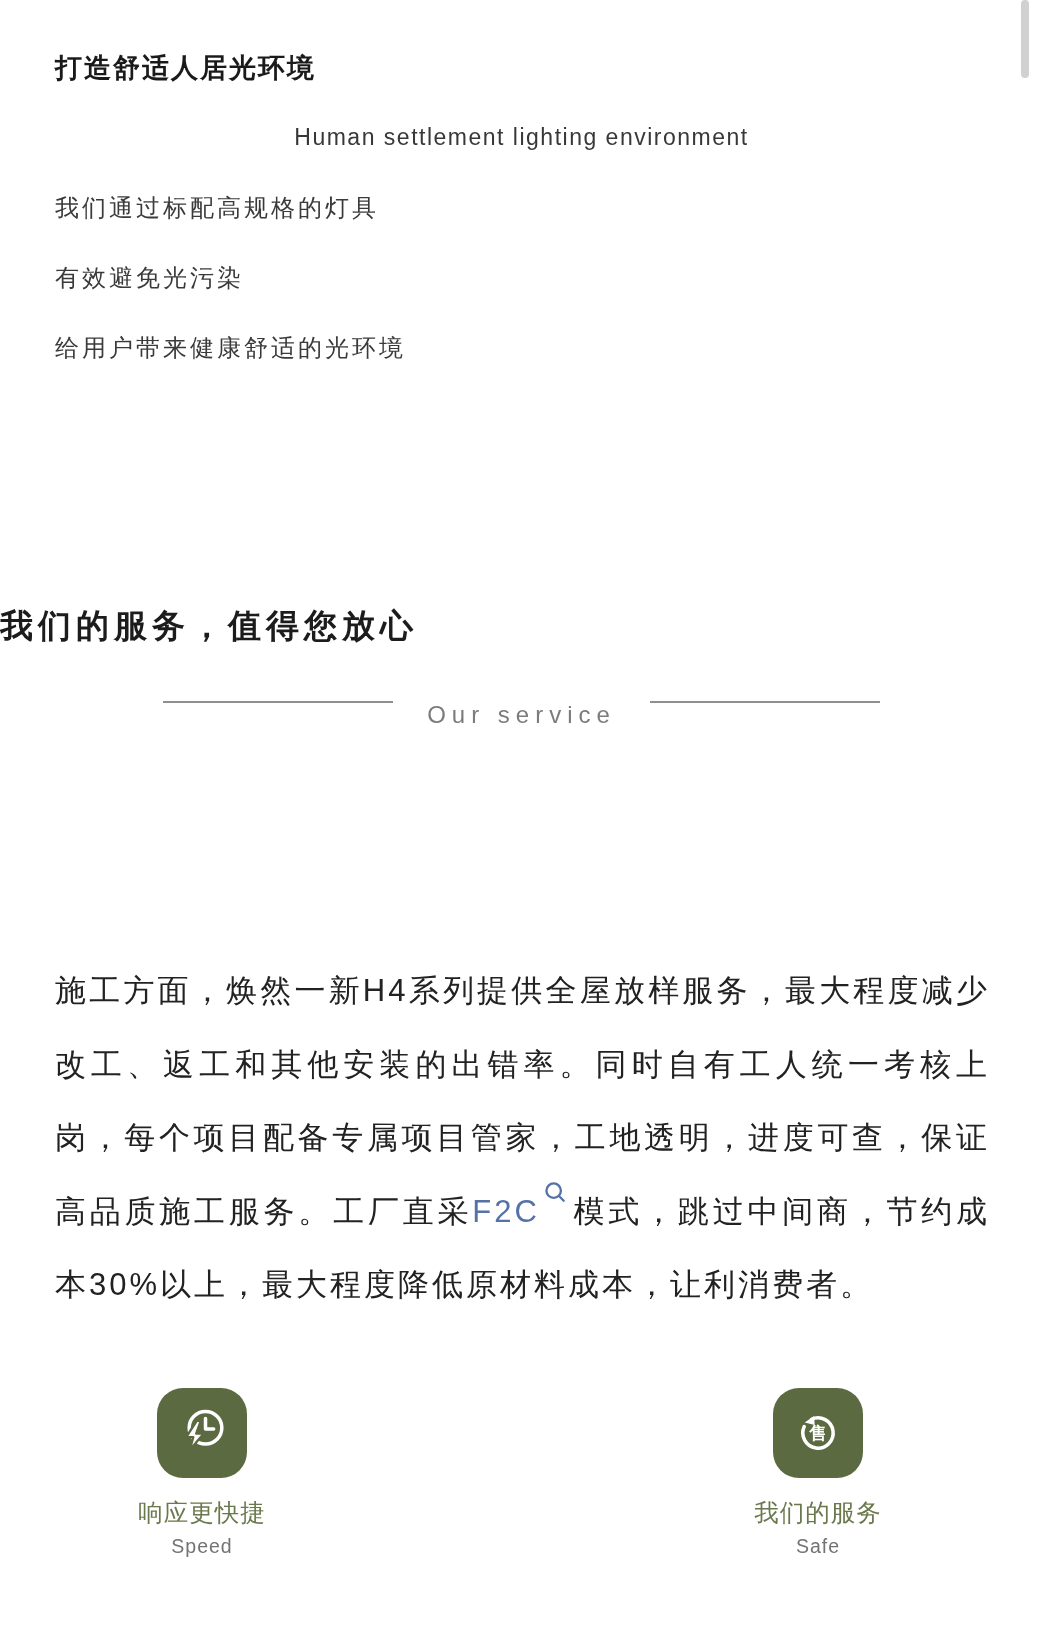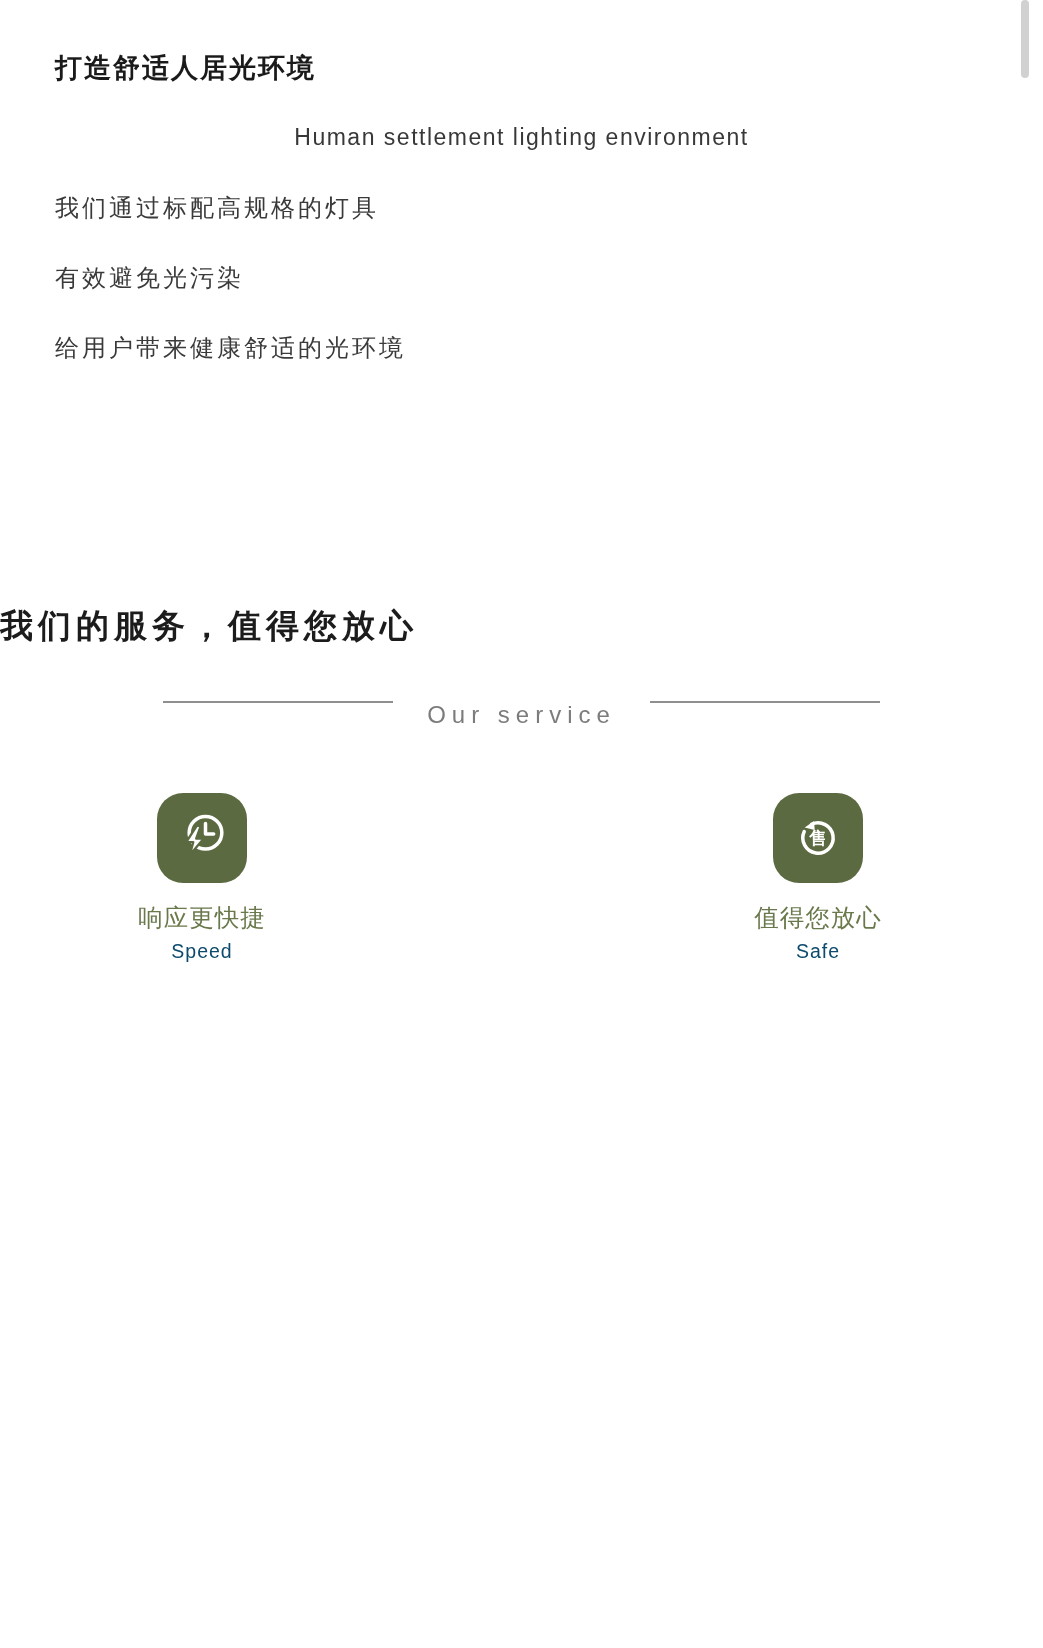--- a/index.html
+++ b/index.html
@@ -30,21 +30,21 @@
                    top:-15px; margin:0 3px 0 2px; vertical-align:baseline; }
   .mag-icon-wrap svg { display:block; }
 
   
   .features { display:flex; justify-content:space-between; margin:66px 85px 0 62px; }
   .feature { width:280px; display:flex; flex-direction:column; align-items:center; }
   .tile { width:90px; height:90px; border-radius:26px; background:#5c6a41;
           display:flex; align-items:center; justify-content:center; }
   .feature-cn { margin-top:20px; font-size:24.5px; letter-spacing:1px; color:#6a794c;
                 line-height:30px; }
-  .feature-en { margin-top:6px; font-size:19.5px; letter-spacing:1px; color:#0c4a6e;
+  .feature-en { margin-top:6px; font-size:19.5px; letter-spacing:1px; color:#737373;
                 line-height:24px; }
 
   
   .scroll-thumb { position:absolute; left:1021px; top:0; width:8px; height:78px;
                   background:#d1d1d1; border-radius:4px; }
 </style>
 </head>
 <body>
 
 <div class="page">
@@ -58,20 +58,24 @@
   </section>
 
   <h2 class="service-head">我们的服务，值得您放心</h2>
 
   <div class="divider-row">
     <span class="dline"></span>
     <span class="divider-label">Our service</span>
     <span class="dline"></span>
   </div>
 
+  <p class="paragraph"><span>施工方面，焕然一新H4系列提供全屋放样服务，最大程度减少改工、返工和其他安装的出错率。同时自有工人统一考核上岗，每个项目配备专属项目管家，工地透明，进度可查，保证高品质施工服务。工厂直采</span><span class="f2c-link">F2C</span><span class="mag-icon-wrap"><svg width="28" height="28" viewBox="0 0 24 24">
+        <circle cx="10" cy="10" r="6.2" fill="none" stroke="#5472a8" stroke-width="2"></circle>
+        <line x1="14.6" y1="14.6" x2="18.6" y2="18.6" stroke="#5472a8" stroke-width="2" stroke-linecap="round"></line>
+      </svg></span><span>模式，跳过中间商，节约成本30%以上，最大程度降低原材料成本，让利消费者。</span></p>
 
   <div class="features">
 
     <div class="feature">
       <div class="tile">
         <svg width="56" height="56" viewBox="0 0 48 48">
           <circle cx="27" cy="19.5" r="14" fill="none" stroke="#ffffff" stroke-width="3"></circle>
           <path d="M27 11.5 L27 20.5 L34 20.5" fill="none" stroke="#ffffff" stroke-width="3" stroke-linecap="round" stroke-linejoin="round"></path>
           <path d="M19.5 13.5 L10.5 27.5 L16.5 27.5 L13.5 38.5 L25.5 24.5 L19 24.5 L23 13.5 Z" fill="#ffffff" stroke="#5c6a41" stroke-width="2" stroke-linejoin="round"></path>
         </svg>
@@ -82,21 +86,21 @@
 
 
     <div class="feature">
       <div class="tile">
         <svg width="56" height="56" viewBox="0 0 48 48">
           <path d="M12.2 18.5 A13 13 0 1 0 18.5 12.2" fill="none" stroke="#ffffff" stroke-width="3" stroke-linecap="round"></path>
           <path d="M12.6 15.1 L20.6 9.4 L21.2 17.2 Z" fill="#ffffff"></path>
           <text x="24" y="29.5" text-anchor="middle" font-size="15" font-weight="bold" fill="#ffffff">售</text>
         </svg>
       </div>
-      <div class="feature-cn">值得您放心</div>
+      <div class="feature-cn">我们的服务</div>
       <div class="feature-en">Safe</div>
     </div>
 
   </div>
 
   <div class="scroll-thumb"></div>
 
 </div>
 
 </body></html>

